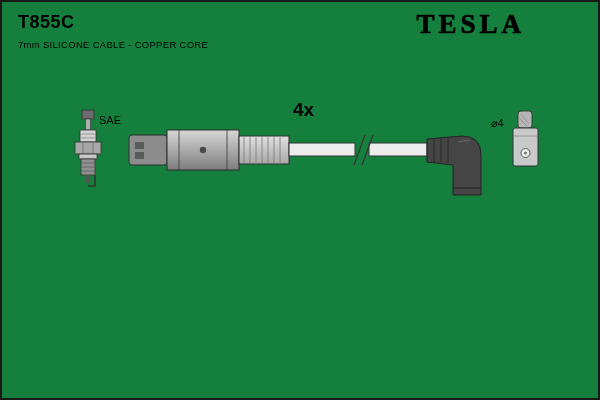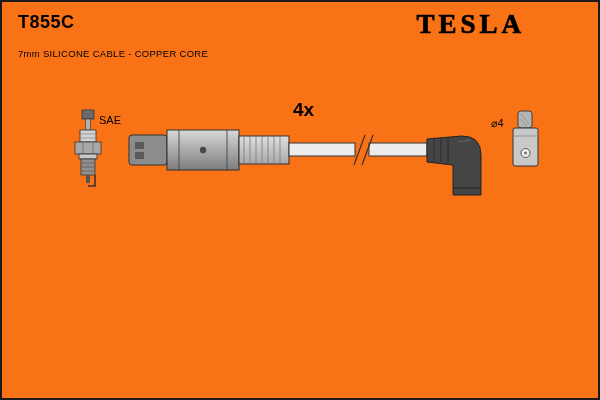--- a/index.html
+++ b/index.html
@@ -1,27 +1,27 @@
 <!DOCTYPE html>
 <html><head>
 <meta charset="utf-8">
 <style>
   html,body{margin:0;padding:0;background:#888;}
   .canvas{
     position:relative;
     width:600px;height:400px;
-    background:#f97316;
+    background:#15803d;
     border:2px solid #1a1a1a;
     box-sizing:border-box;
     font-family:"Liberation Sans", sans-serif;
     overflow:hidden;
   }
   .header{position:absolute;left:16px;top:10px;color:#000;}
   .part-number{font-size:18px;font-weight:bold;letter-spacing:0.5px;}
-  .subtitle{font-size:9.5px;letter-spacing:0.3px;margin-top:15px;}
+  .subtitle{font-size:9.5px;letter-spacing:0.3px;margin-top:6px;}
   svg.diagram{position:absolute;left:0;top:0;width:600px;height:400px;}
   text{font-family:"Liberation Sans", sans-serif;fill:#000;}
   .brand-text{font-family:"Liberation Serif", serif;font-weight:bold;}
 </style>
 </head>
 <body>
 
 <div class="canvas">
 
   <div class="header">

